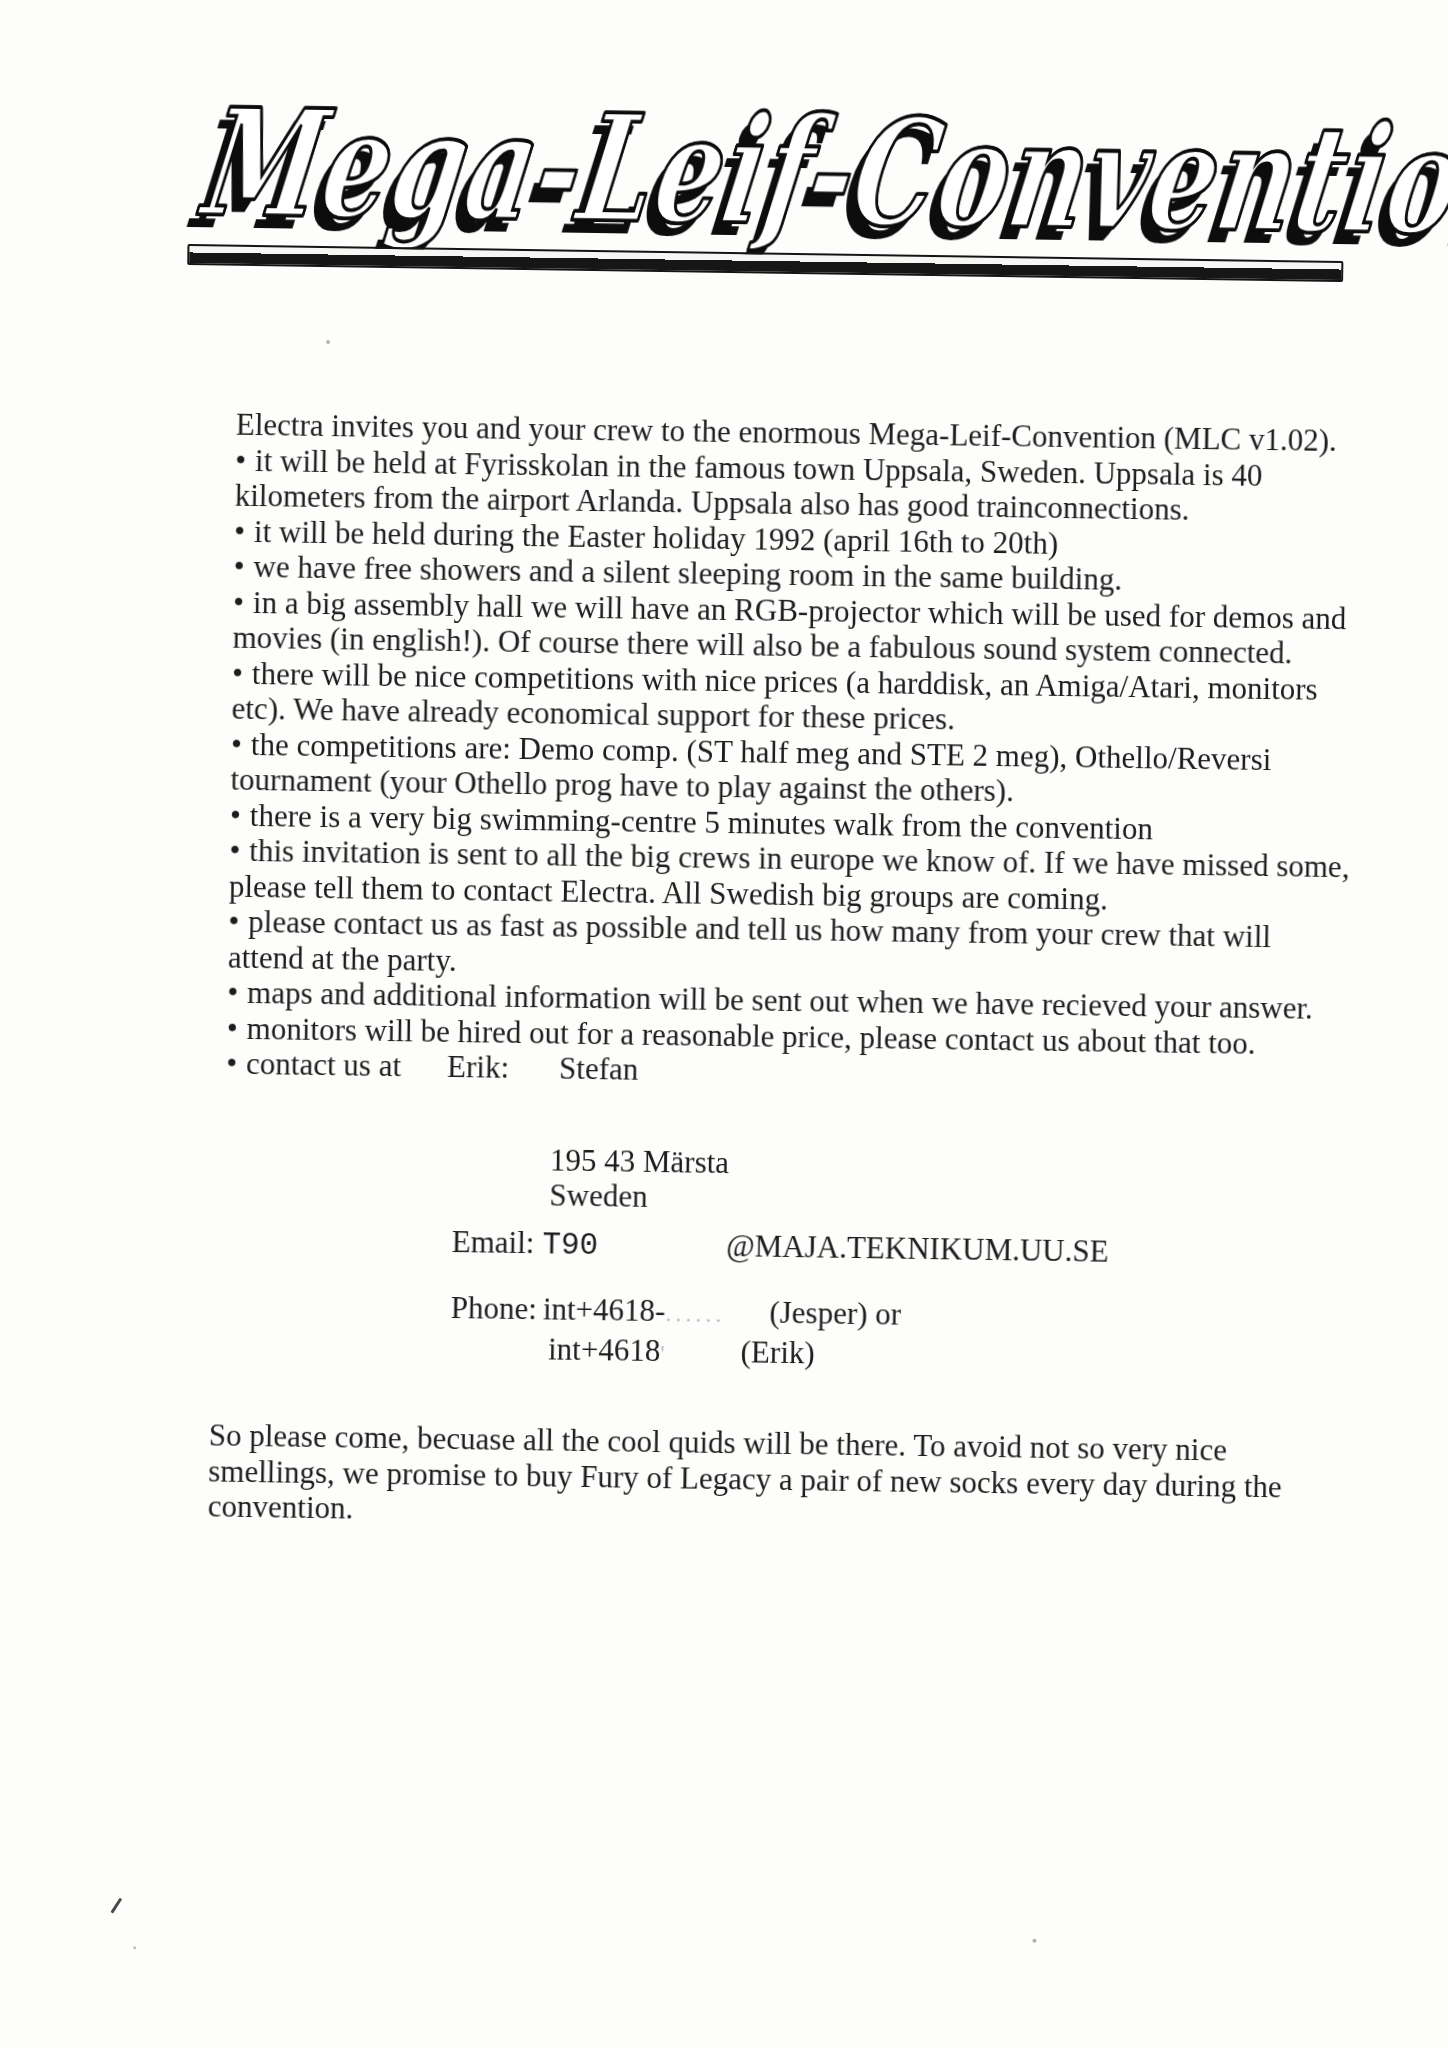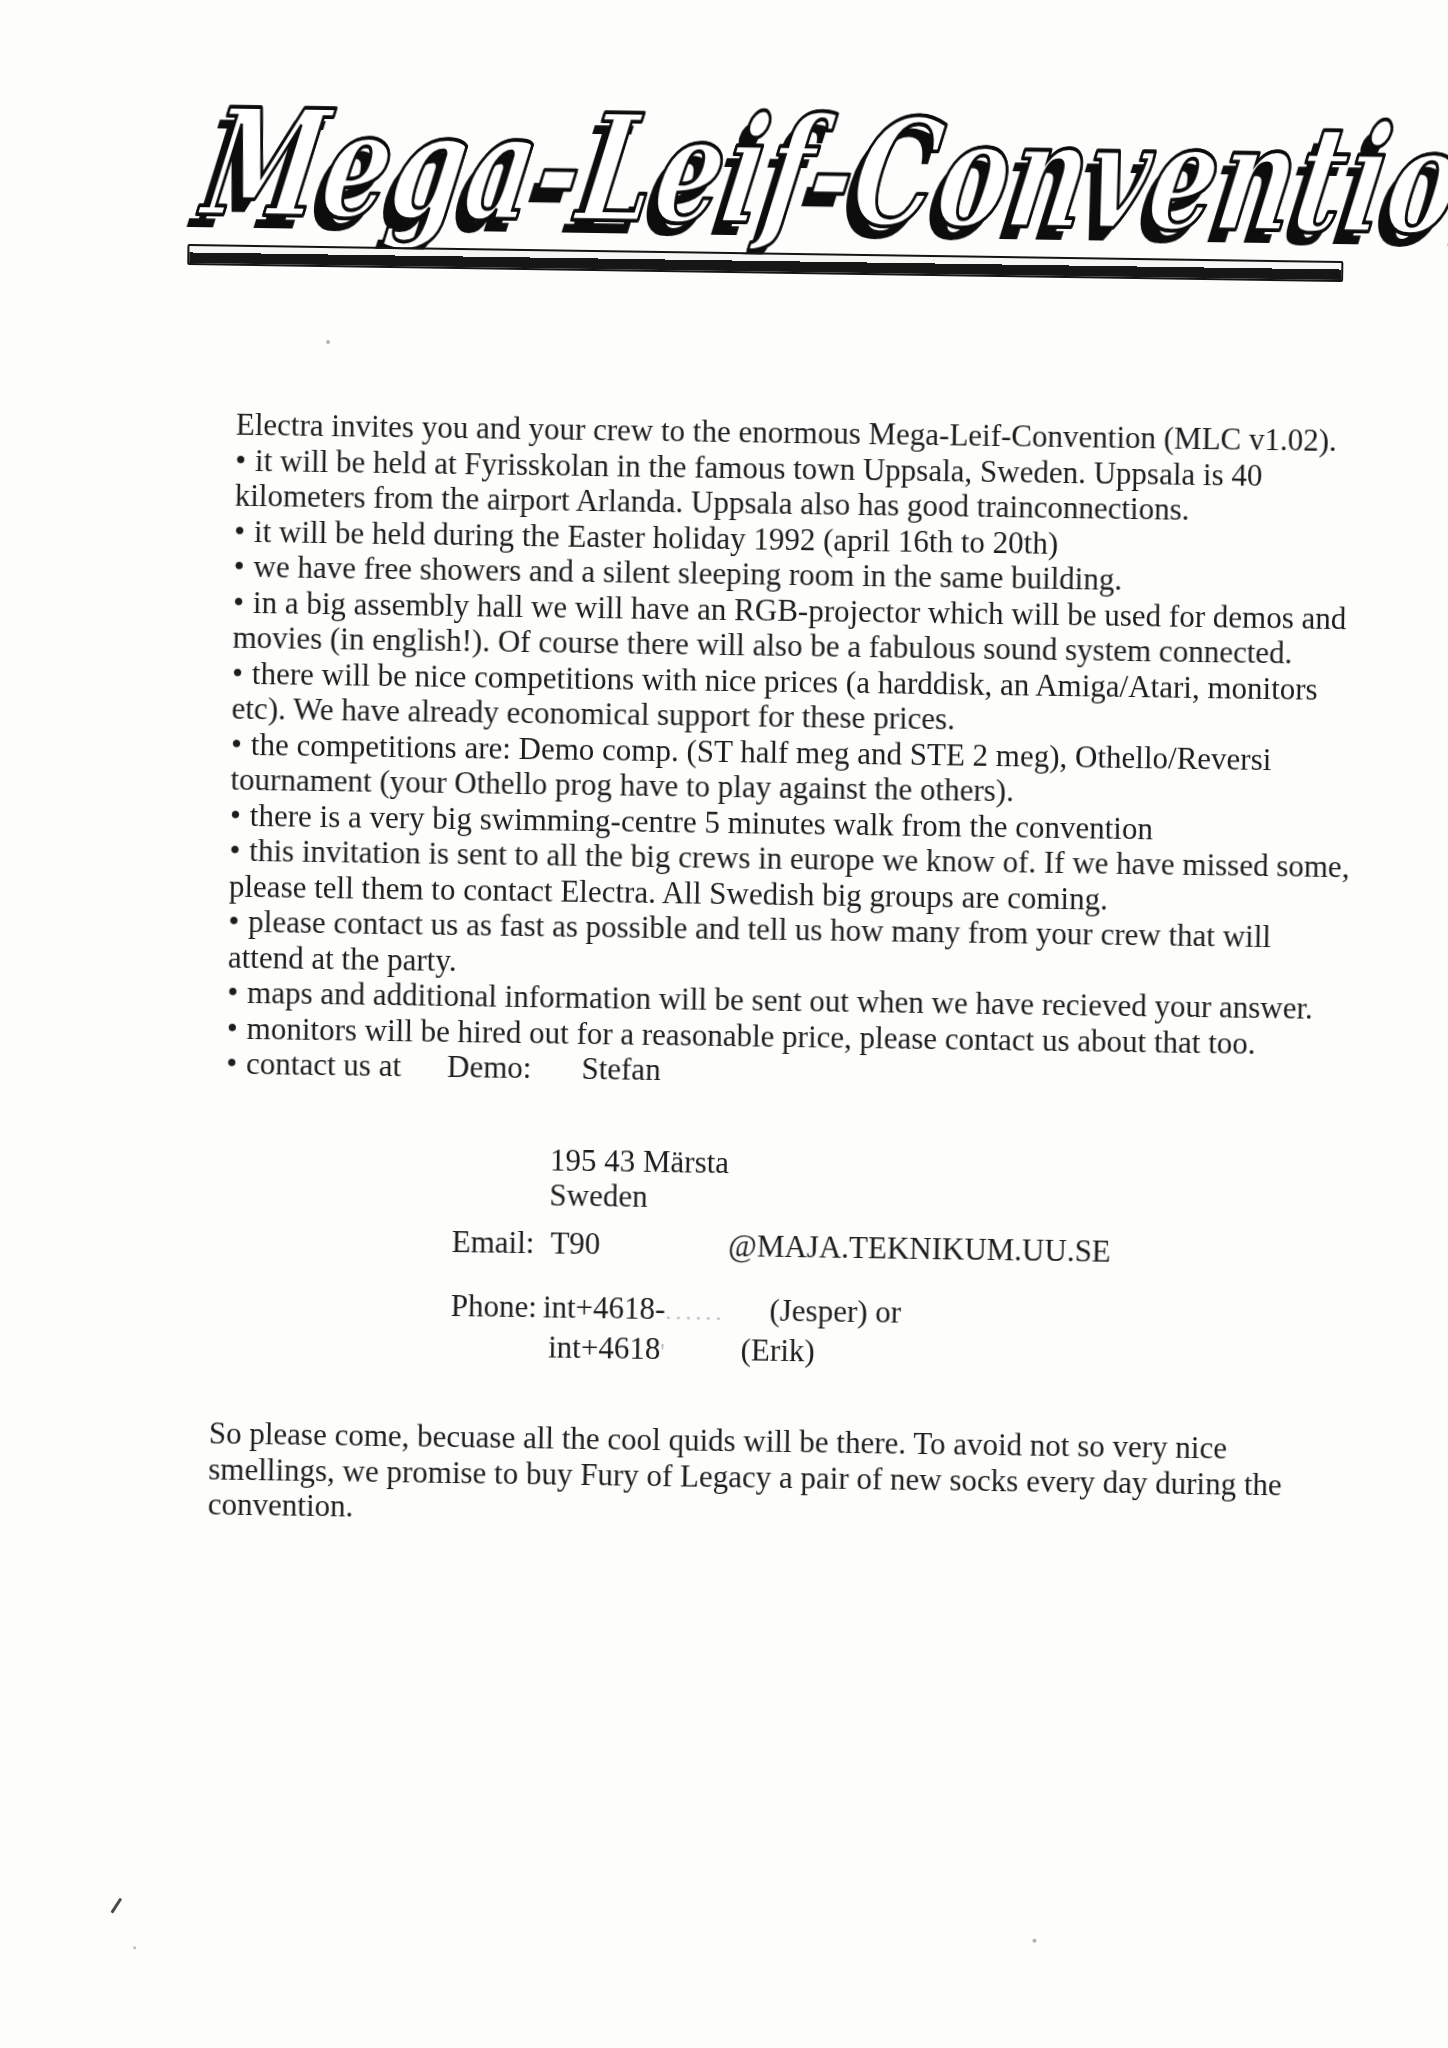--- a/index.html
+++ b/index.html
@@ -72,21 +72,21 @@
   .col p { margin: 0; }
   .marker { margin-right: 9px; }
   .mail-label { margin-left: 46px; }
   .mail-name { margin-left: 50px; }
 
   .address {
     margin-top: 56px;
     margin-left: 325px;
   }
   .email-row { margin-top: 12px; margin-left: 228px; }
-  .ml8 { margin-left: 16px; }
+  .ml8 { margin-left: 8px; font-family: Liberation Mono, monospace; }
   .erased-gap { display: inline-block; width: 128px; }
   .phone-block { margin-top: 28px; }
   .phone-row { margin-left: 228px; line-height: 37px; }
   .phone-row .num { margin-left: 6px; }
   .phone-row.row2 { margin-left: 326px; }
   .phone-row.row2 .num { margin-left: 0; }
   .trace {
     color: #b8b8bf;
     font-size: 24px;
     letter-spacing: 4px;
@@ -130,21 +130,21 @@
       <p><span class="marker">•</span><span>in a big assembly hall we will have an RGB-projector which will be used for demos and movies (in english!). Of course there will also be a fabulous sound system connected.</span></p>
       <p><span class="marker">•</span><span>there will be nice competitions with nice prices (a harddisk, an Amiga/Atari, monitors etc). We have already economical support for these prices.</span></p>
       <p><span class="marker">•</span><span>the competitions are: Demo comp. (ST half meg and STE 2 meg), Othello/Reversi tournament (your Othello prog have to play against the others).</span></p>
       <p><span class="marker">•</span><span>there is a very big swimming-centre 5 minutes walk from the convention</span></p>
       <p><span class="marker">•</span><span>this invitation is sent to all the big crews in europe we know of. If we have missed some, please tell them to contact Electra. All Swedish big groups are coming.</span></p>
       <p><span class="marker">•</span><span>please contact us as fast as possible and tell us how many from your crew that will attend at the party.</span></p>
       <p><span class="marker">•</span><span>maps and additional information will be sent out when we have recieved your answer.</span></p>
       <p><span class="marker">•</span><span>monitors will be hired out for a reasonable price, please contact us about that too.</span></p>
 
       <p>
-        <span class="marker">•</span><span>contact us at</span><span class="mail-label">Demo:</span><span class="mail-name">Stefan</span>
+        <span class="marker">•</span><span>contact us at</span><span class="mail-label">Erik:</span><span class="mail-name">Stefan</span>
       </p>
 
       <div class="address">
         <div>195 43  Märsta</div>
         <div>Sweden</div>
       </div>
 
       <div class="email-row">
         <span>Email:</span><span class="ml8">T90</span><span class="erased-gap"></span><span>@MAJA.TEKNIKUM.UU.SE</span>
       </div>

